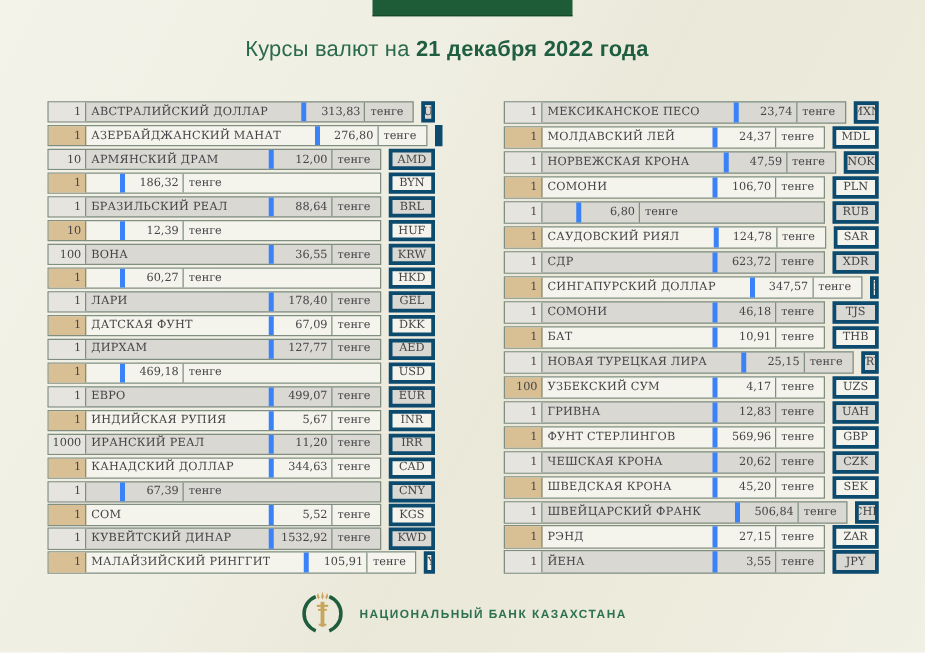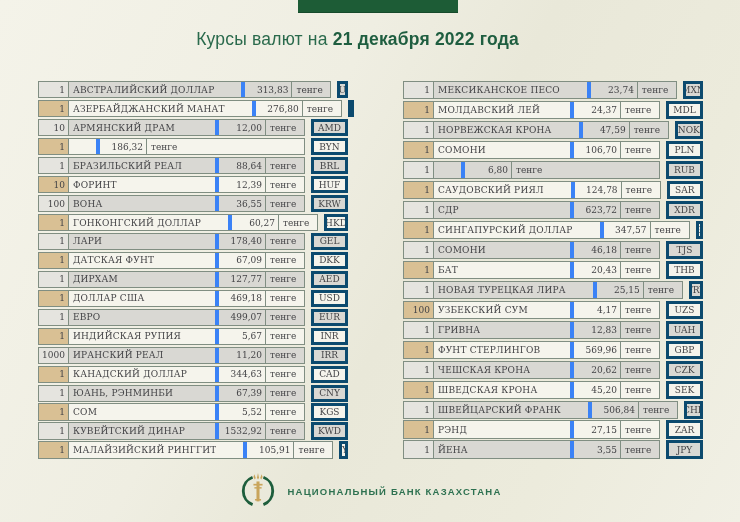--- a/index.html
+++ b/index.html
@@ -106,39 +106,37 @@
       <div class="cell qty">1</div>
       <div class="cell name">БРАЗИЛЬСКИЙ РЕАЛ</div>
       <div class="cell rate">88,64</div>
       <div class="cell unit">тенге</div>
     </div>
     <div class="cell code">BRL</div>
   </div>
       <div class="row">
     <div class="row-main">
       <div class="cell qty">10</div>
-      <div class="cell name">ФОРИНТ</div>
       <div class="cell rate">12,39</div>
       <div class="cell unit">тенге</div>
     </div>
     <div class="cell code">HUF</div>
   </div>
       <div class="row">
     <div class="row-main">
       <div class="cell qty">100</div>
       <div class="cell name">ВОНА</div>
       <div class="cell rate">36,55</div>
       <div class="cell unit">тенге</div>
     </div>
     <div class="cell code">KRW</div>
   </div>
       <div class="row">
     <div class="row-main">
       <div class="cell qty">1</div>
-      <div class="cell name">ГОНКОНГСКИЙ ДОЛЛАР</div>
       <div class="cell rate">60,27</div>
       <div class="cell unit">тенге</div>
     </div>
     <div class="cell code">HKD</div>
   </div>
       <div class="row">
     <div class="row-main">
       <div class="cell qty">1</div>
       <div class="cell name">ЛАРИ</div>
       <div class="cell rate">178,40</div>
@@ -160,21 +158,20 @@
       <div class="cell qty">1</div>
       <div class="cell name">ДИРХАМ</div>
       <div class="cell rate">127,77</div>
       <div class="cell unit">тенге</div>
     </div>
     <div class="cell code">AED</div>
   </div>
       <div class="row">
     <div class="row-main">
       <div class="cell qty">1</div>
-      <div class="cell name">ДОЛЛАР США</div>
       <div class="cell rate">469,18</div>
       <div class="cell unit">тенге</div>
     </div>
     <div class="cell code">USD</div>
   </div>
       <div class="row">
     <div class="row-main">
       <div class="cell qty">1</div>
       <div class="cell name">ЕВРО</div>
       <div class="cell rate">499,07</div>
@@ -205,21 +202,20 @@
       <div class="cell qty">1</div>
       <div class="cell name">КАНАДСКИЙ ДОЛЛАР</div>
       <div class="cell rate">344,63</div>
       <div class="cell unit">тенге</div>
     </div>
     <div class="cell code">CAD</div>
   </div>
       <div class="row">
     <div class="row-main">
       <div class="cell qty">1</div>
-      <div class="cell name">ЮАНЬ, РЭНМИНБИ</div>
       <div class="cell rate">67,39</div>
       <div class="cell unit">тенге</div>
     </div>
     <div class="cell code">CNY</div>
   </div>
       <div class="row">
     <div class="row-main">
       <div class="cell qty">1</div>
       <div class="cell name">СОМ</div>
       <div class="cell rate">5,52</div>
@@ -324,21 +320,21 @@
       <div class="cell name">СОМОНИ</div>
       <div class="cell rate">46,18</div>
       <div class="cell unit">тенге</div>
     </div>
     <div class="cell code">TJS</div>
   </div>
       <div class="row">
     <div class="row-main">
       <div class="cell qty">1</div>
       <div class="cell name">БАТ</div>
-      <div class="cell rate">20,43</div>
+      <div class="cell rate">10,91</div>
       <div class="cell unit">тенге</div>
     </div>
     <div class="cell code">THB</div>
   </div>
       <div class="row">
     <div class="row-main">
       <div class="cell qty">1</div>
       <div class="cell name">НОВАЯ ТУРЕЦКАЯ ЛИРА</div>
       <div class="cell rate">25,15</div>
       <div class="cell unit">тенге</div>

